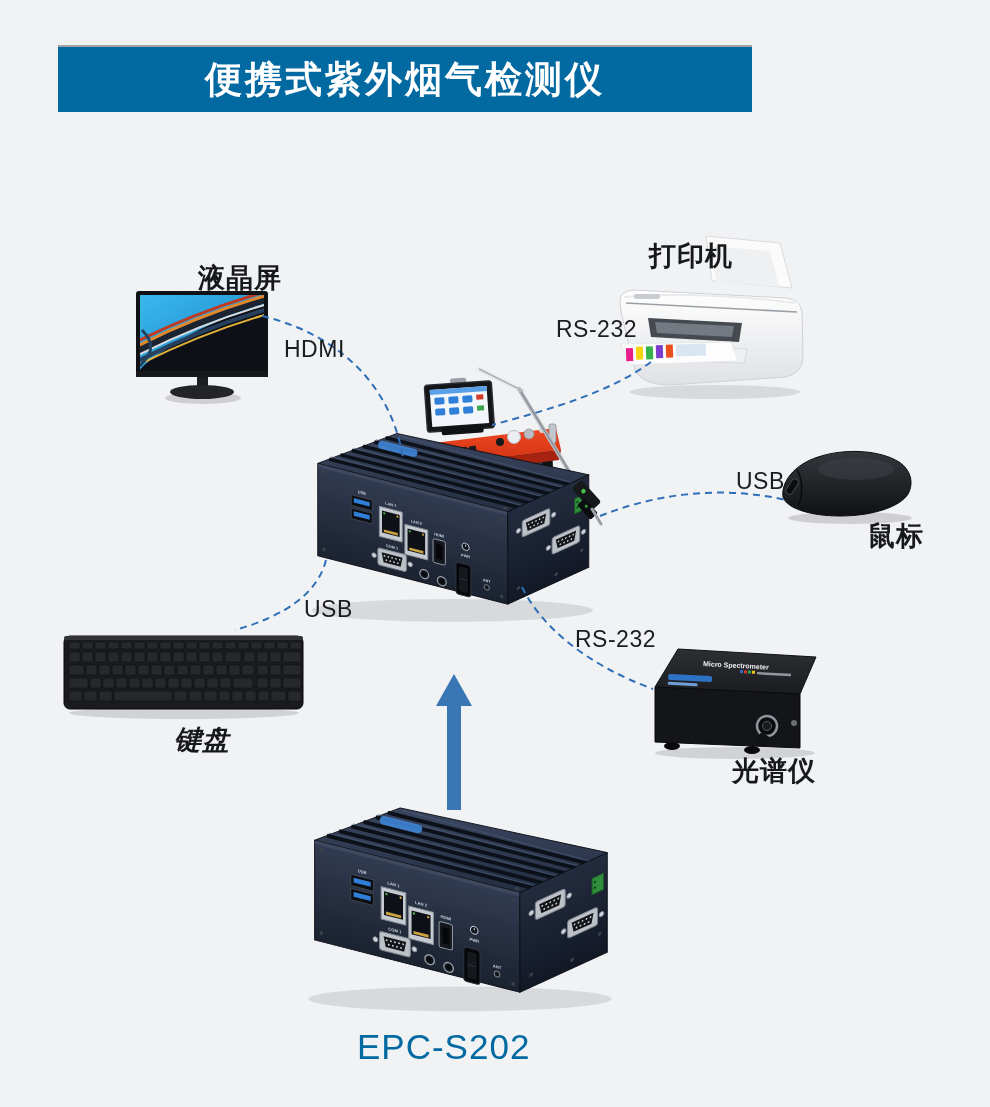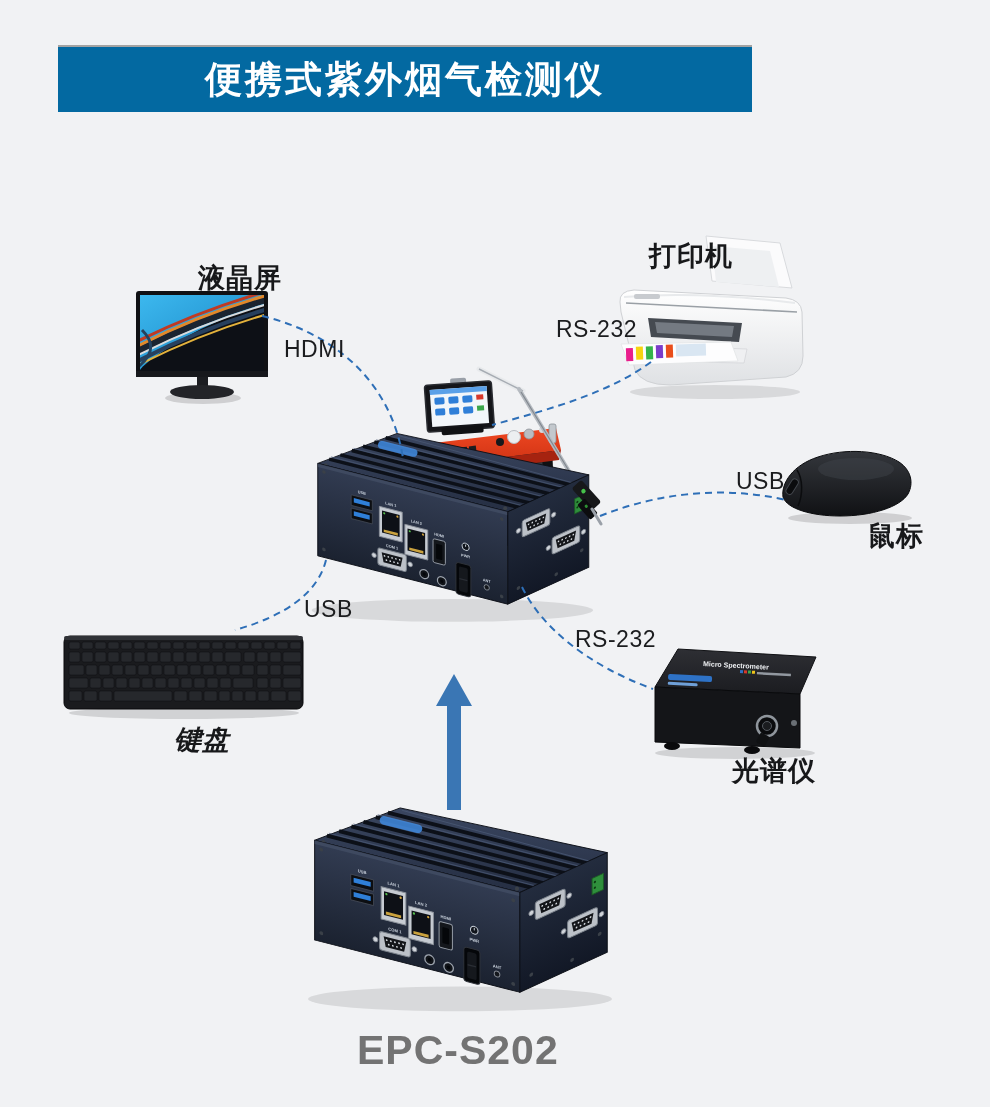--- a/index.html
+++ b/index.html
@@ -6,21 +6,21 @@
   body{width:990px;height:1107px;position:relative;background:#f1f2f4;
        font-family:"Liberation Sans","DejaVu Sans",sans-serif;overflow:hidden;}
   .stage{position:absolute;inset:0;}
   .banner{position:absolute;left:58px;top:45px;width:694px;height:65px;
           background:#0369a1;border-top:2px solid #a3a3a3;}
   .banner .t{width:100%;height:65px;line-height:65px;text-align:center;color:#ffffff;
              font-size:37px;font-weight:bold;letter-spacing:3px;}
   .lbl{position:absolute;color:#17181a;white-space:nowrap;}
   .dev{font-size:27px;font-weight:bold;letter-spacing:1px;}
   .proto{font-size:23px;font-weight:normal;color:#1b1c1e;letter-spacing:0.5px;}
-  .model{font-size:41px;font-weight:bold;color:#737373;letter-spacing:1px;}
+  .model{font-size:35px;font-weight:normal;color:#0369a1;letter-spacing:1px;}
   svg{position:absolute;left:0;top:0;}
   svg text{font-family:"Liberation Sans","DejaVu Sans",sans-serif;}
   .portlbl{font-size:4.4px;font-weight:bold;fill:#c9d1dc;text-anchor:middle;}
 </style>
 </head>
 <body>
 
 <div class="stage">
 
   <div class="banner">

